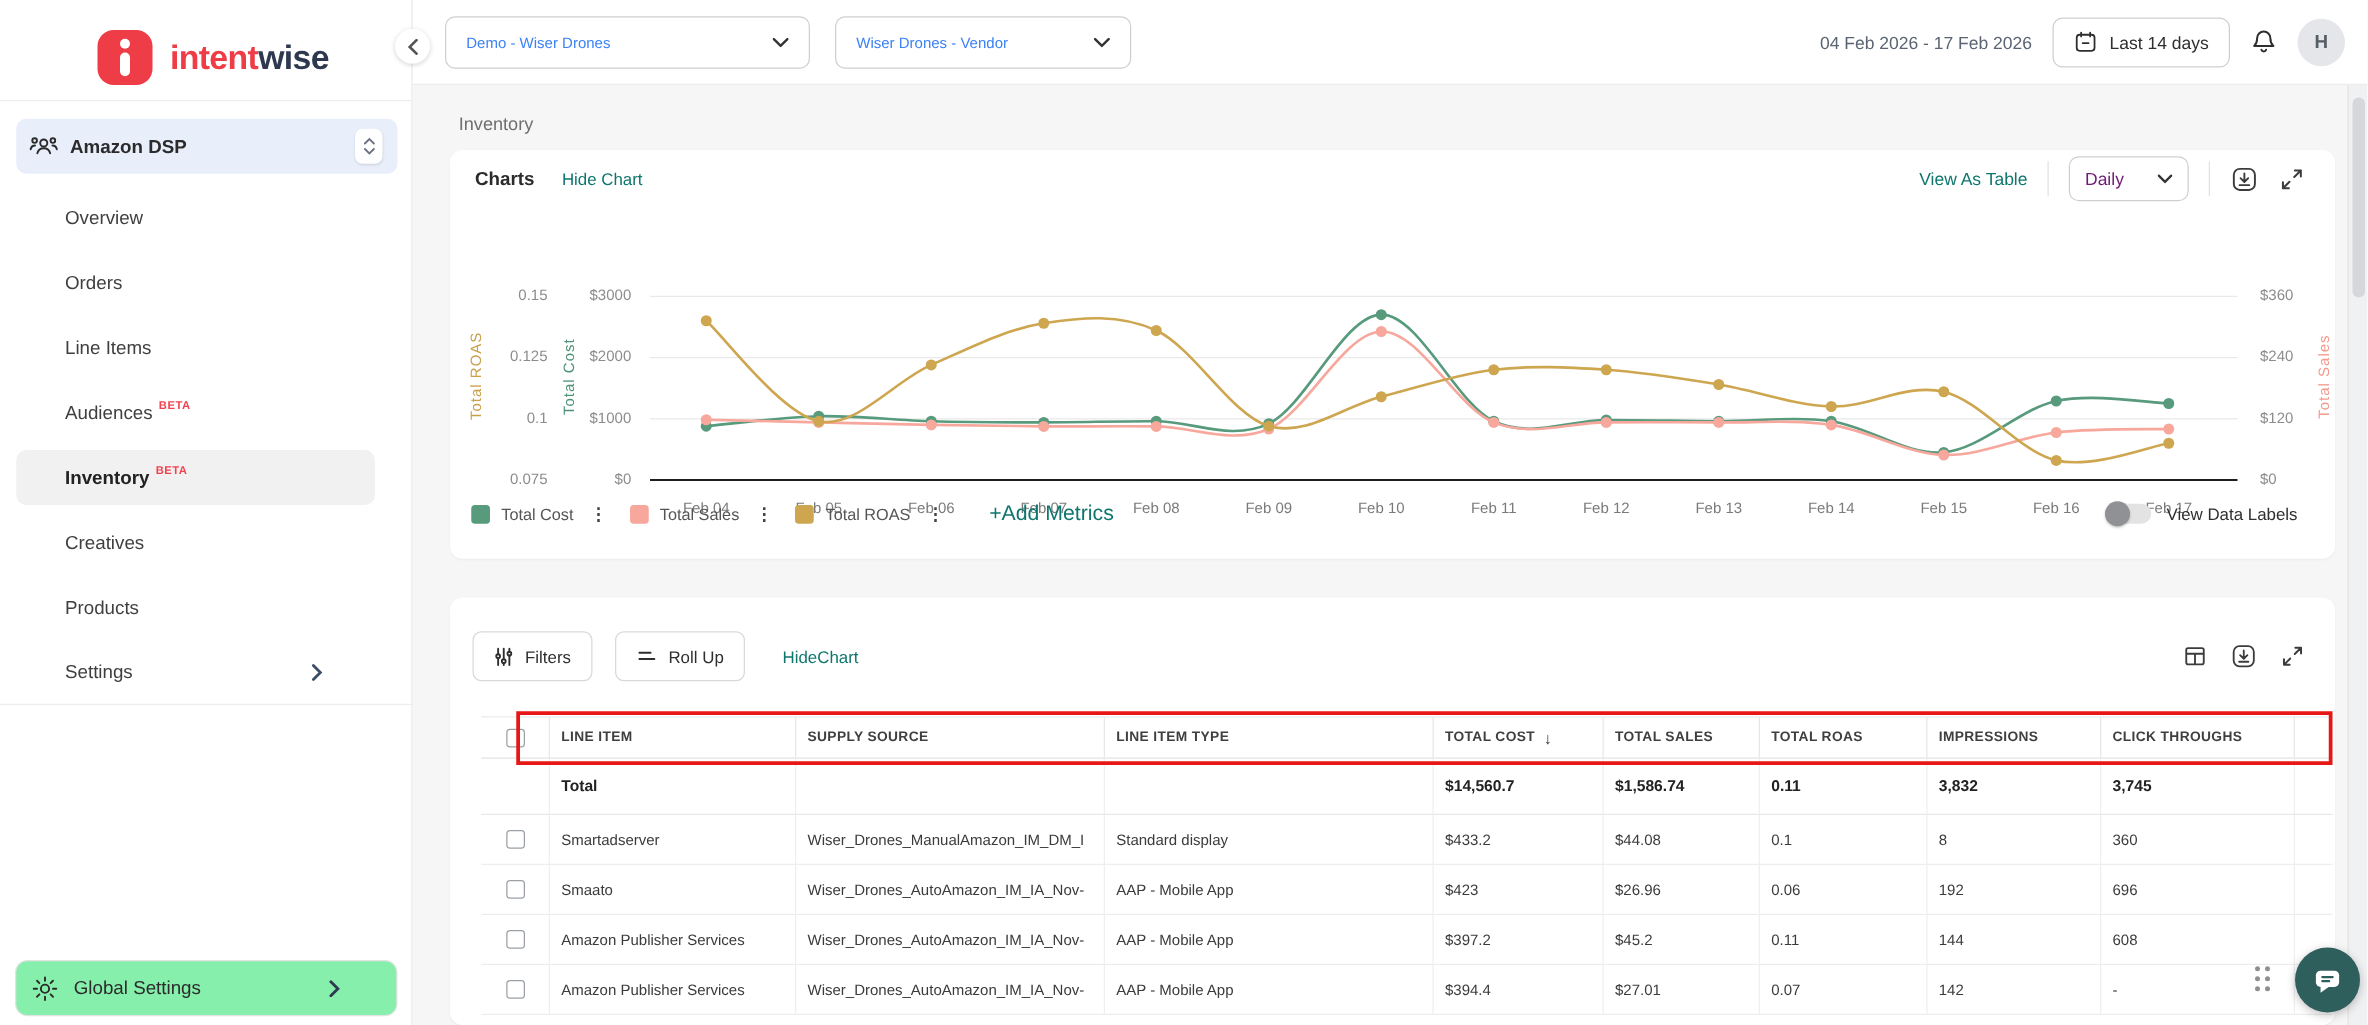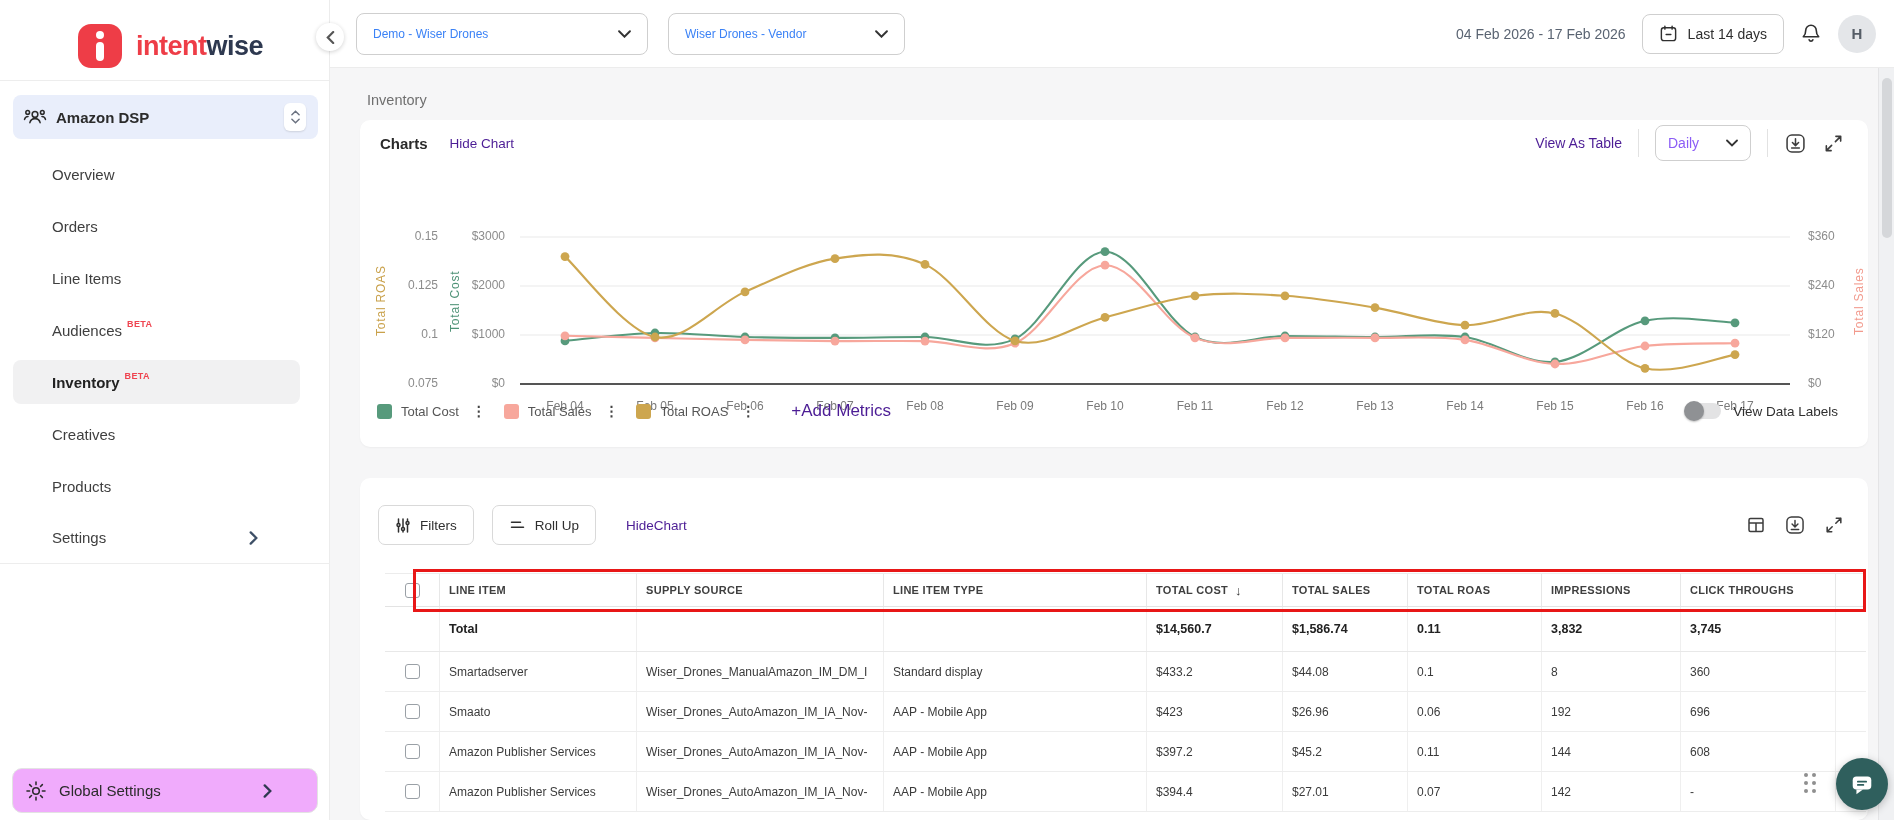--- a/index.html
+++ b/index.html
@@ -26,21 +26,21 @@
   .nav-item.active .row { background:#f1f1f2; }
   .nav-item .lbl { font-size:15px; color:#3f3f3f; }
   .nav-item.active .lbl { font-weight:700; color:#222; }
   .nav-item .badge { font-size:9px; font-weight:700; color:#ef4450; margin-left:5px; position:relative; top:-6px; letter-spacing:.4px; }
   .nav-item .nav-chev { position:absolute; right:42px; display:flex; color:#3d4f66; }
   .nav-item.with-border .row { border-radius:0; }
   .nav-item.with-border { border-bottom:1px solid #ededed; margin:0 0; }
   .sb-footer-item { position:absolute; left:0; width:330px; display:flex; align-items:center; }
   .community-row { top:732px; height:32px; padding-left:20px; gap:10px; }
   .community-row .lbl { font-size:15px; color:#2b2b2b; }
-  .gsettings-box { top:768px; left:12px; width:306px; height:45px; border:1px solid #e3e3e3; border-radius:10px; display:flex; align-items:center; padding-left:12px; gap:12px; position:absolute; background:#f0abfc; }
+  .gsettings-box { top:768px; left:12px; width:306px; height:45px; border:1px solid #e3e3e3; border-radius:10px; display:flex; align-items:center; padding-left:12px; gap:12px; position:absolute; background:#86efac; }
   .gsettings-box .lbl { font-size:15px; color:#2b2b2b; }
   .gsettings-box .nav-chev { position:absolute; right:45px; color:#2e3950; display:flex; }
 
   
   .topbar { position:absolute; left:330px; top:0; width:1564px; height:68px; background:#fff; border-bottom:1px solid #ececec; display:flex; align-items:center; z-index:4; }
   .collapse-btn { position:absolute; left:316px; top:23px; width:28px; height:28px; border-radius:50%; background:#fff; box-shadow:0 1px 4px rgba(0,0,0,.18); display:flex; align-items:center; justify-content:center; color:#555; z-index:7; cursor:pointer; }
   .dd { height:42px; border:1px solid #cfcfcf; border-radius:8px; display:flex; align-items:center; justify-content:space-between; padding:0 16px; background:#fff; cursor:pointer; }
   .dd .dd-lbl { font-size:12px; color:#3b82f6; }
   .dd .chev { color:#333; display:flex; margin-left:14px; }
   .dd1 { margin-left:26px; width:292px; }
@@ -53,26 +53,26 @@
   .avatar { width:38px; height:38px; border-radius:50%; background:#e4e6e9; color:#555d66; font-weight:700; font-size:15px; display:flex; align-items:center; justify-content:center; cursor:pointer; }
 
   
   .content { position:absolute; left:330px; top:68px; width:1564px; height:752px; }
   .section-title { position:absolute; left:37px; top:24px; font-size:14.5px; color:#6f6f6f; font-weight:500; }
 
   .card { position:absolute; background:#fff; border-radius:10px; box-shadow:0 1px 2px rgba(0,0,0,.04); }
   .chart-card { left:30px; top:52px; width:1508px; height:327px; }
   .card-head { height:46px; display:flex; align-items:center; padding:0 24px 0 20px; }
   .card-title { font-size:15px; font-weight:700; color:#2b2b2b; }
-  .link { color:#4c1d95; font-size:13.5px; font-weight:500; cursor:pointer; }
+  .link { color:#0f766e; font-size:13.5px; font-weight:500; cursor:pointer; }
   .head-left { display:flex; align-items:center; gap:22px; }
   .head-right { margin-left:auto; display:flex; align-items:center; gap:16px; }
   .vdiv { width:1px; height:28px; background:#e2e2e2; }
   .daily-dd { height:36px; width:96px; border:1px solid #cfcfcf; border-radius:8px; display:flex; align-items:center; justify-content:space-between; padding:0 12px; cursor:pointer; }
-  .daily-dd .dd-lbl { font-size:14px; color:#8b5cf6; }
+  .daily-dd .dd-lbl { font-size:14px; color:#701a75; }
   .icon-btn { display:flex; color:#3c3c3c; cursor:pointer; }
 
   .chart-area { position:absolute; left:0; top:46px; right:0; bottom:50px; }
   .tick { position:absolute; font-size:12px; color:#8c8c8c; }
   .tick.r { text-align:right; }
   .vlabel { position:absolute; writing-mode:vertical-rl; transform:rotate(180deg); font-size:12px; letter-spacing:.8px; }
   .plot-svg { position:absolute; left:150px; top:58px; width:1290px; height:200px; }
 
   .legend-row { position:absolute; left:17px; right:30px; top:276px; height:30px; display:flex; align-items:center; }
   .legend-left { display:flex; align-items:center; gap:14px; }

